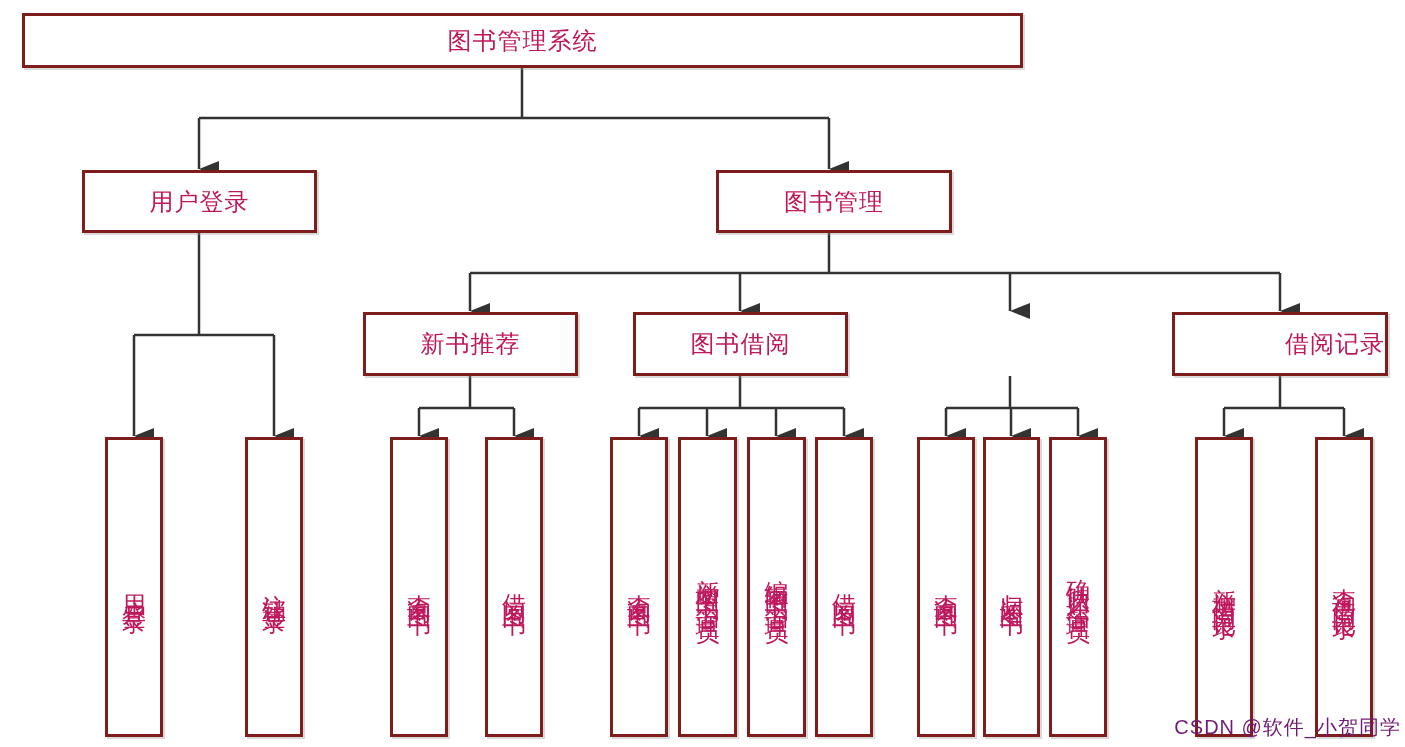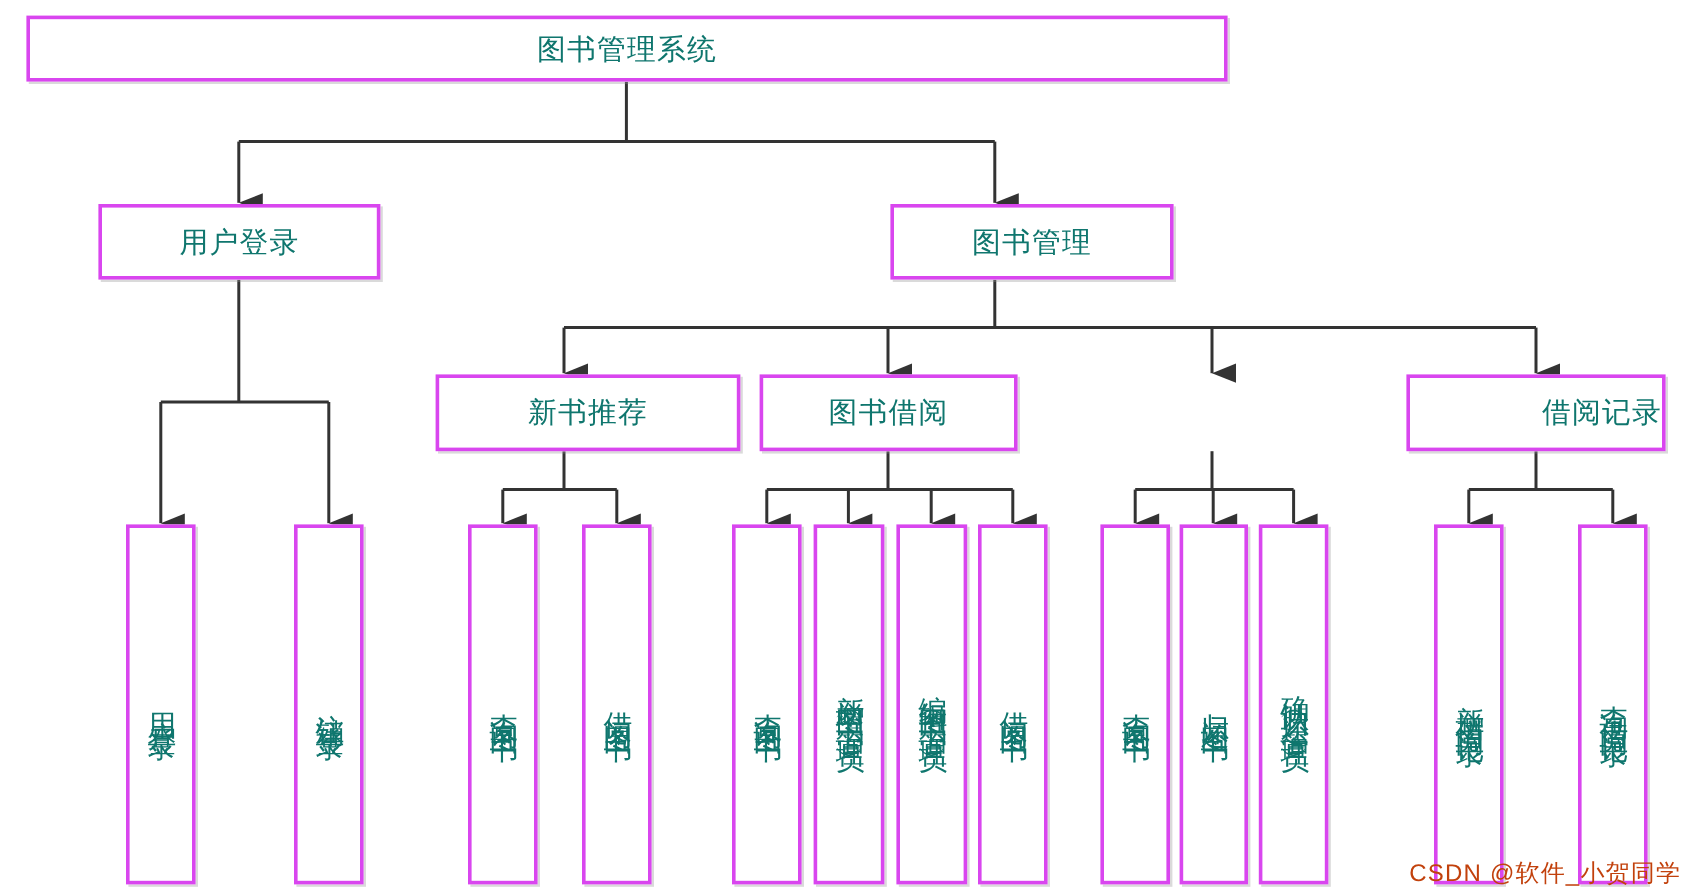--- a/index.html
+++ b/index.html
@@ -7,41 +7,41 @@
     position:relative;
     width:1405px;height:747px;
     background:#ffffff;
     font-family:"Liberation Sans","DejaVu Sans",sans-serif;
     overflow:hidden;
   }
   #connector-layer{position:absolute;left:0;top:0;width:1405px;height:747px;}
   .node{
     position:absolute;
     box-sizing:border-box;
-    border:3px solid #d946ef;
+    border:3px solid #7f1d1d;
     background:#ffffff;
-    color:#0f766e;
+    color:#be185d;
     display:flex;align-items:center;justify-content:center;
     font-size:24px;
     box-shadow:2px 2px 0 rgba(150,150,150,0.35);
     z-index:2;
   }
   .node.hbox{letter-spacing:1px;}
   .leaf span{
     writing-mode:vertical-rl;
     text-orientation:mixed;
     letter-spacing:6px;
     line-height:1;
     white-space:nowrap;
   }
   
   .n-root{left:22px;top:13px;width:1001px;height:55px;}
   .n-user-login{left:82px;top:170px;width:235px;height:63px;}
-  .n-book-mgmt{left:742px;top:170px;width:236px;height:63px;}
-  .n-new-books{left:363px;top:312px;width:254px;height:64px;}
+  .n-book-mgmt{left:716px;top:170px;width:236px;height:63px;}
+  .n-new-books{left:363px;top:312px;width:215px;height:64px;}
   .n-book-borrow{left:633px;top:312px;width:215px;height:64px;}
   .n-current-borrow{left:903px;top:312px;width:215px;height:64px;}
   .n-borrow-records{left:1172px;top:312px;width:216px;height:64px;justify-content:flex-end;}
   .leaf{top:437px;width:58px;height:300px;}
   .l-user-login{left:105px;}
   .l-logout{left:245px;}
   .l-nb-query{left:390px;}
   .l-nb-borrow{left:485px;}
   .l-bb-query{left:610px;}
   .l-bb-add{left:678px;width:59px;}
@@ -49,21 +49,21 @@
   .l-bb-borrow{left:815px;}
   .l-cb-query{left:917px;}
   .l-cb-return{left:983px;width:57px;}
   .l-cb-confirm{left:1049px;}
   .l-br-add{left:1195px;}
   .l-br-query{left:1315px;}
   #watermark{
     position:absolute;
     right:4px;top:714px;
     font-size:20px;
-    color:#c2410c;
+    color:#701a75;
     letter-spacing:1px;
     z-index:5;
     white-space:nowrap;
   }
 </style>
 </head>
 <body>
 
 <div id="stage">
 

